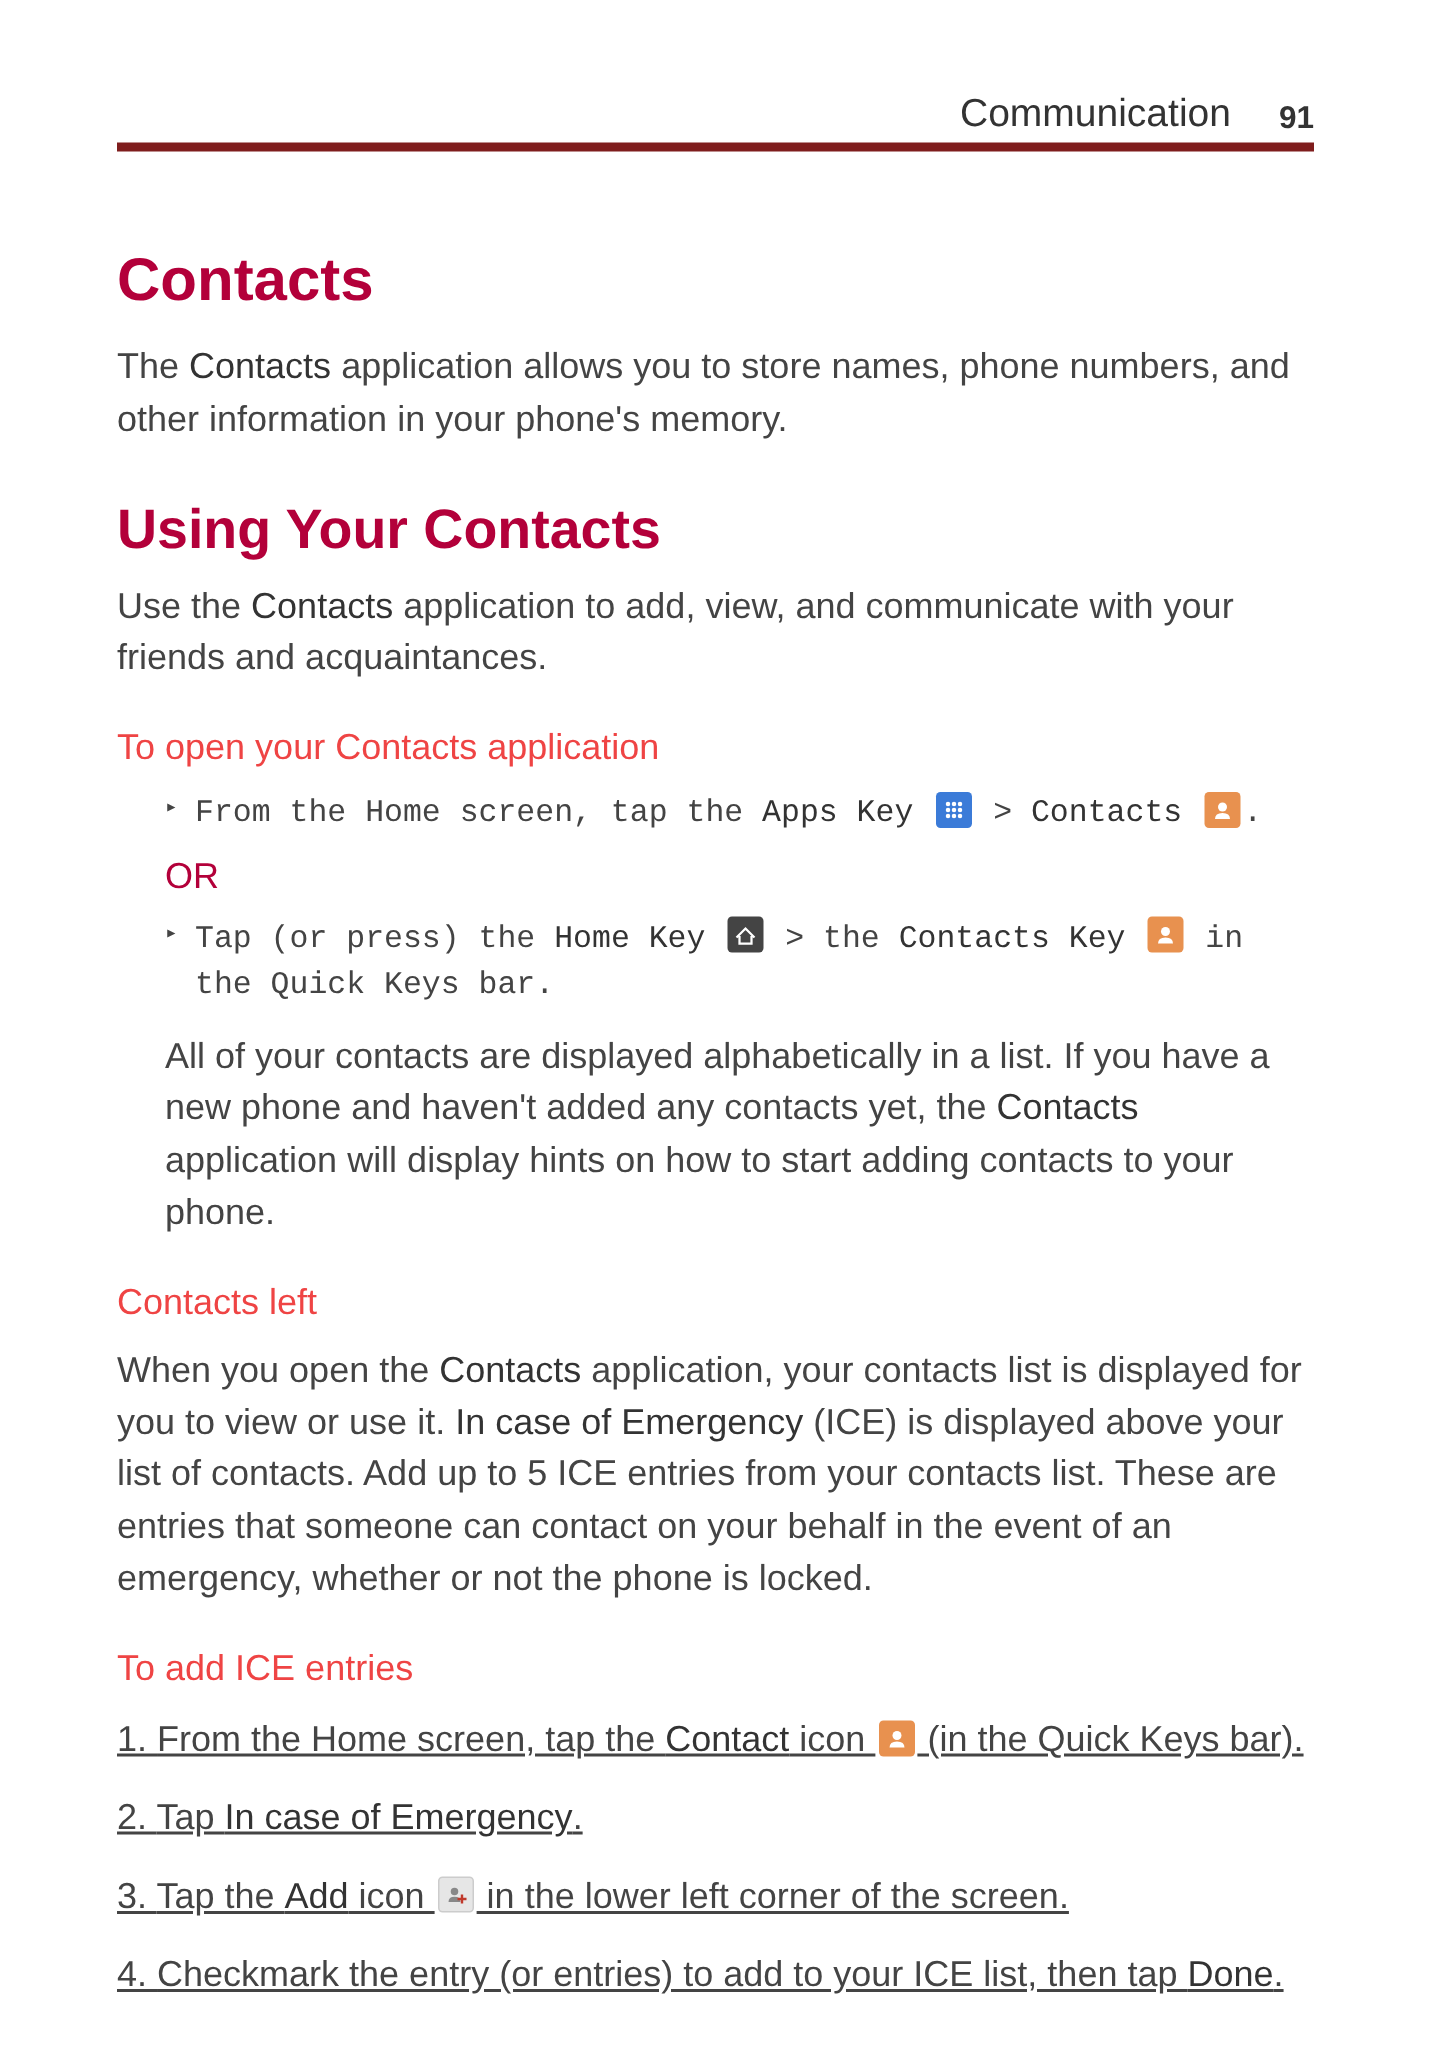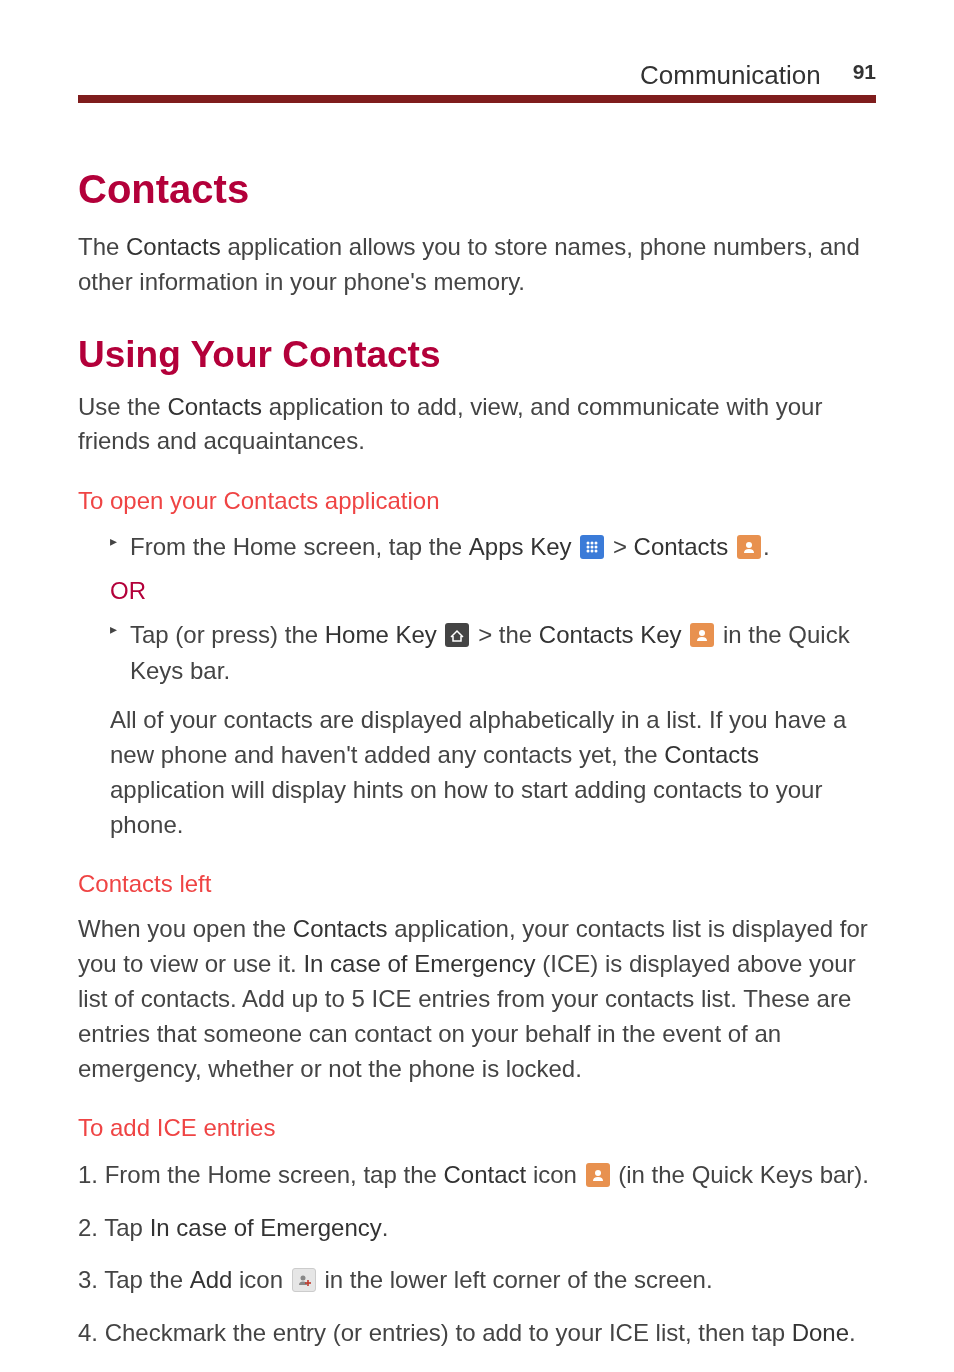--- a/index.html
+++ b/index.html
@@ -9,22 +9,22 @@
       background: #ffffff;
       font-family: "Helvetica Neue", Arial, sans-serif;
       color: #3a3a3a;
       position: relative;
       padding: 60px 78px 0 78px;
       font-weight: 300;
     }
     .header {
       display: flex;
       justify-content: flex-end;
-      align-items: flex-start;
-      border-bottom: 8px solid #7f1d1d;
+      align-items: flex-end;
+      border-bottom: 6px solid #7f1d1d;
       padding-bottom: 4px;
       margin-bottom: 64px;
     }
     .header-title {
       font-size: 26px;
       font-weight: 400;
       color: #333;
       margin-right: 20px;
     }
     .page-number {
@@ -64,45 +64,47 @@
       color: #b3003a;
       font-size: 24px;
       font-weight: 400;
       margin: 12px 0 12px 32px;
     }
     .bullet-block {
       margin-left: 32px;
       margin-bottom: 10px;
     }
     .bullet-line {
-      font-size: 24px;
+      font-size: 21px;
       line-height: 1.5;
       color: #444;
       position: relative;
       padding-left: 20px;
+      font-family: Liberation Mono, monospace;
     }
     .bullet-line::before {
       content: "▸";
       position: absolute;
       left: 0;
       top: 2px;
       font-size: 14px;
       color: #444;
     }
     .indented-para {
       font-size: 24px;
       line-height: 1.45;
       color: #444;
       margin: 14px 0 0 32px;
     }
     .numbered {
       font-size: 24px;
       line-height: 1.6;
       color: #444;
       margin-bottom: 14px;
+      text-decoration: underline;
     }
     .bold { font-weight: 500; color: #333; }
     .icon-box {
       display: inline-flex;
       align-items: center;
       justify-content: center;
       vertical-align: middle;
       width: 24px;
       height: 24px;
       border-radius: 3px;

